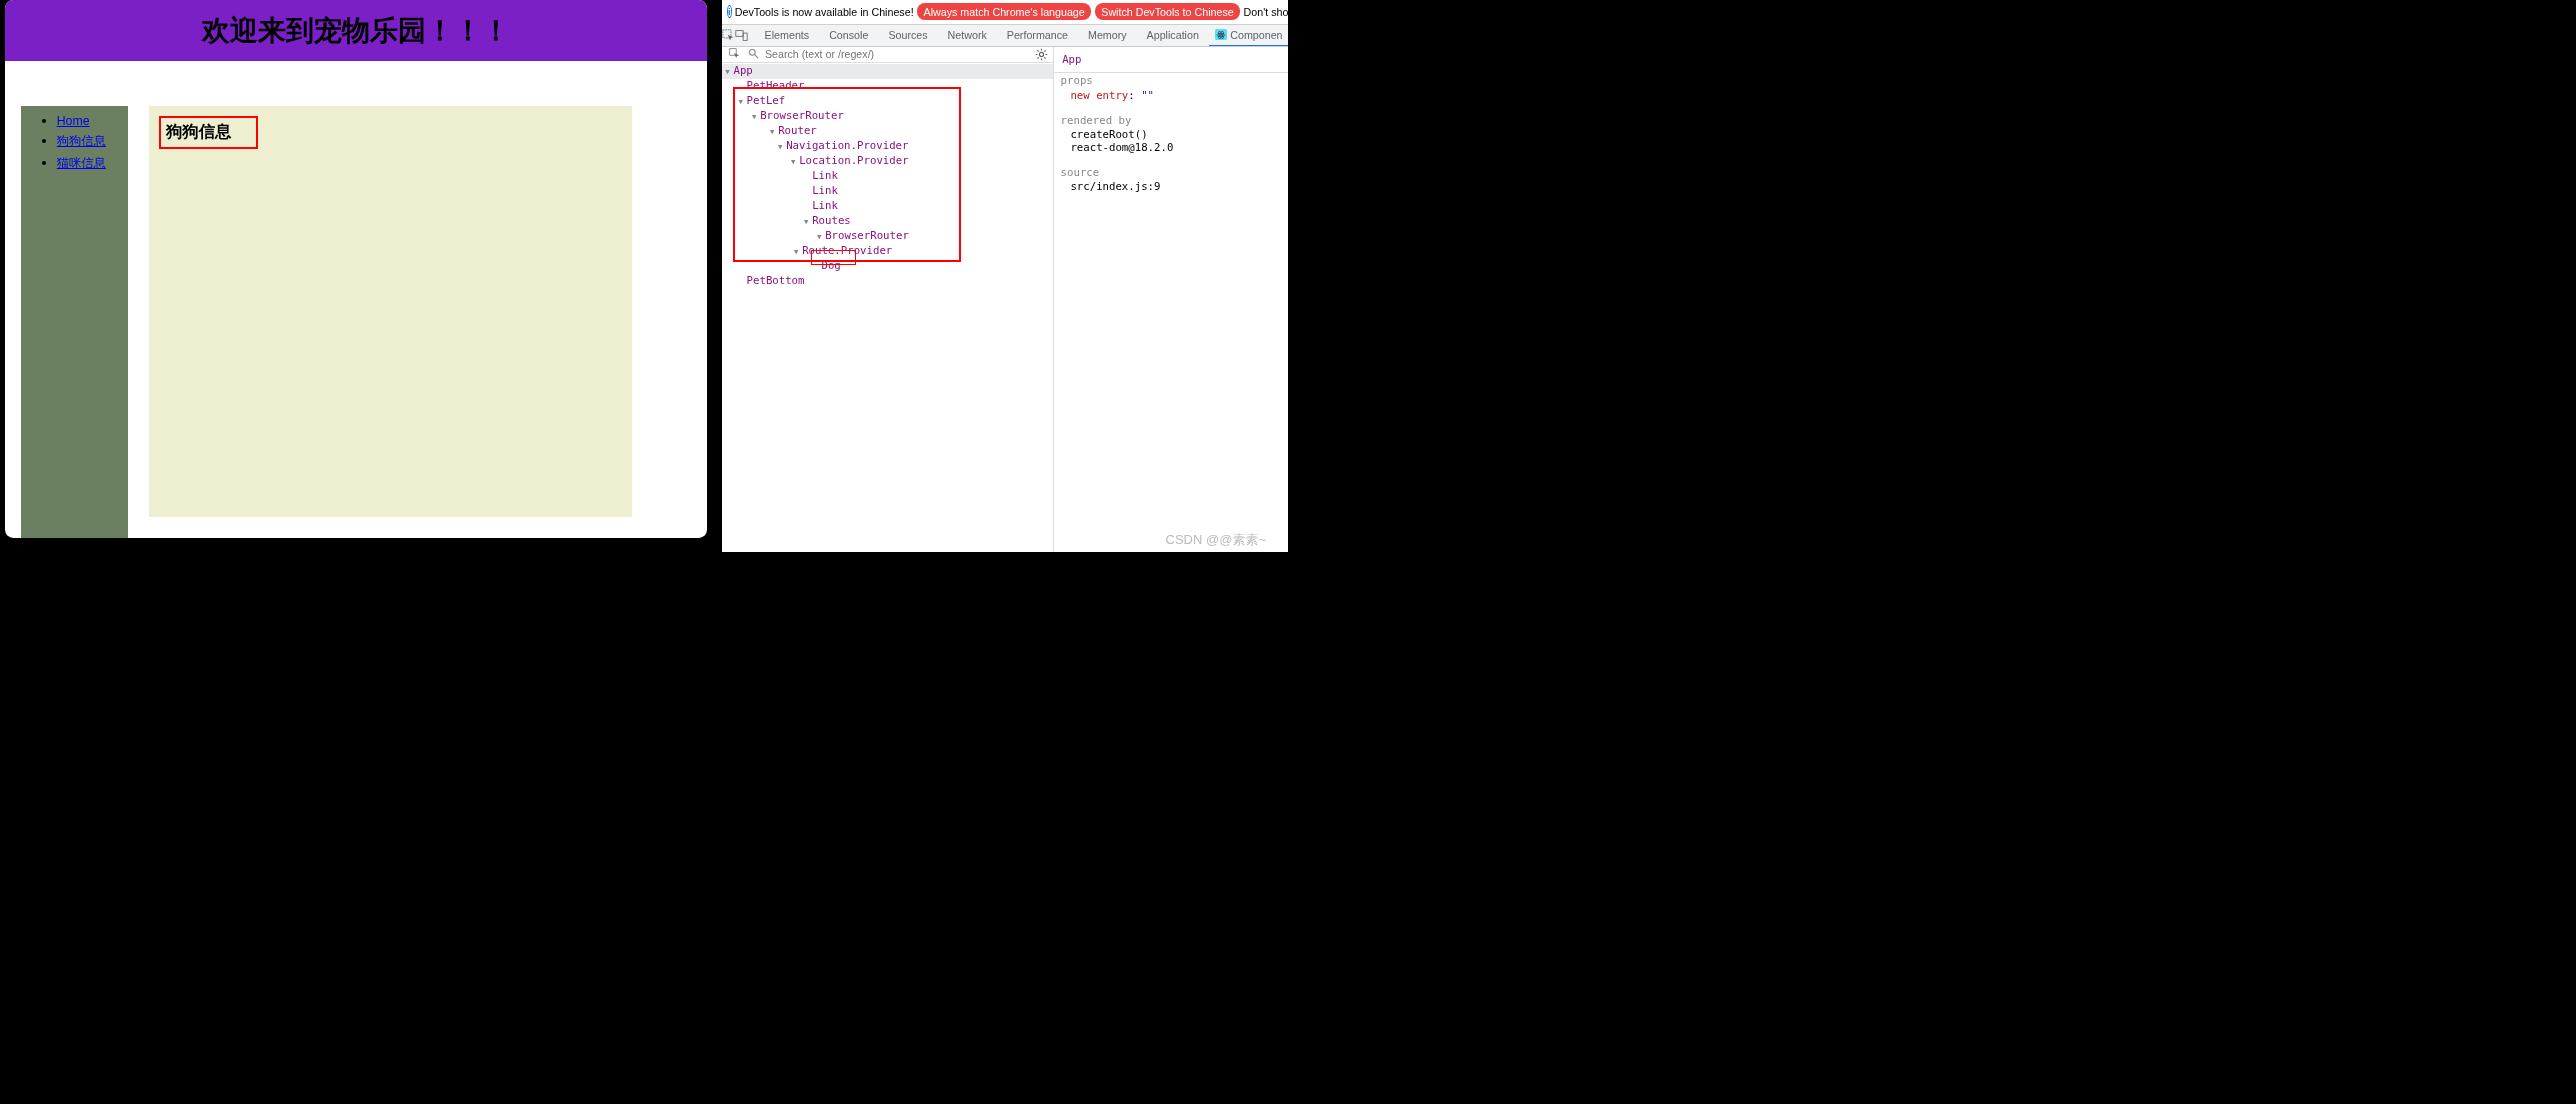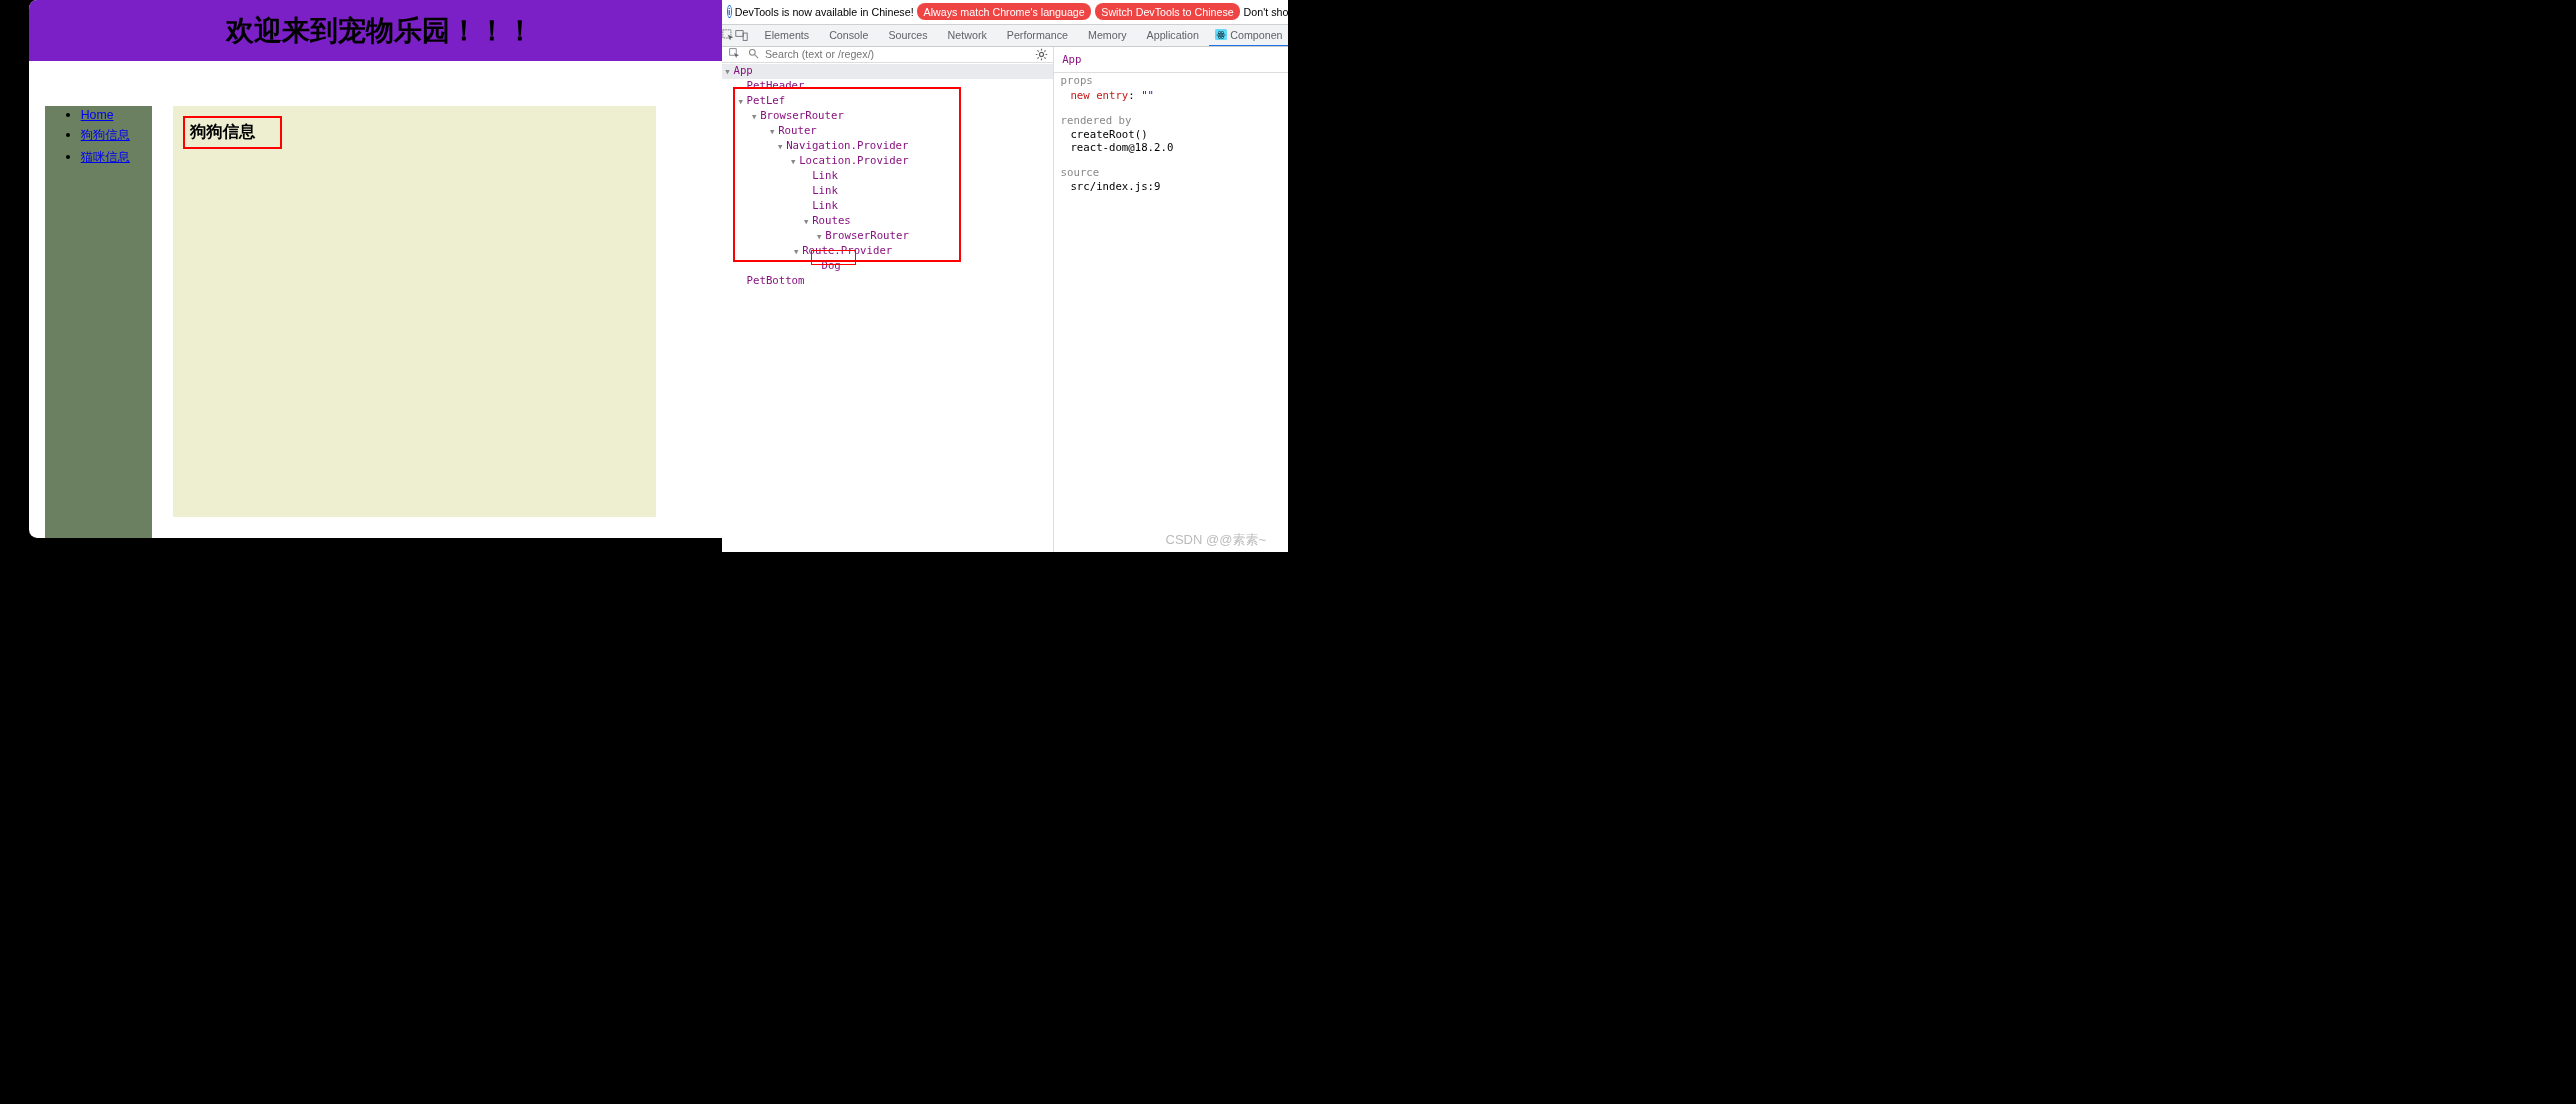--- a/index.html
+++ b/index.html
@@ -6,21 +6,21 @@
     body {
       font-family: Arial, "Microsoft YaHei", sans-serif;
       width: 1288px;
       height: 552px;
       background: #000;
       position: relative;
       overflow: hidden;
     }
     .app-window {
       position: absolute;
-      left: 29px;
+      left: 5px;
       top: 0;
       width: 702px;
       height: 538px;
       background: #fff;
       border-radius: 8.2px;
       overflow: hidden;
     }
     .banner {
       background: #7b1fc7;
       color: #000;
@@ -32,21 +32,21 @@
     }
     .content-row {
       display: flex;
       padding: 45px 0 0 16.4px;
       gap: 20.5px;
     }
     .nav-sidebar {
       width: 107px;
       height: 433px;
       background: #6a8060;
-      padding: 1px 0 0 23px;
+      padding: 7px 0 0 23px;
     }
     .nav-sidebar ul {
       list-style: disc;
       padding-left: 12.3px;
     }
     .nav-sidebar li {
       margin-bottom: 5px;
     }
     .nav-sidebar a {
       color: #0000ee;

